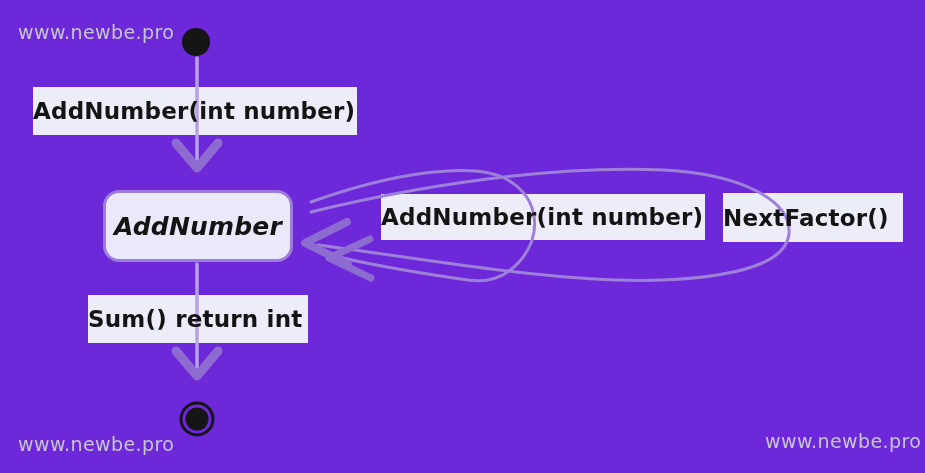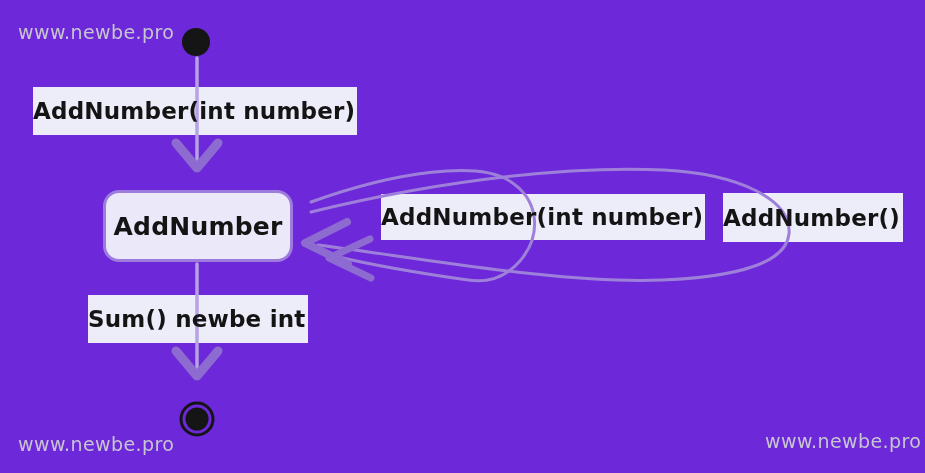--- a/index.html
+++ b/index.html
@@ -39,21 +39,21 @@
   .arrow-left2 { stroke-width: 7; }
 
   .state-node {
     position: absolute;
     left: 103px; top: 190px;
     width: 190px; height: 72px;
     box-sizing: border-box;
     background: var(--node-fill, #eae8f9);
     border: 3px solid var(--node-border, #9d7cdd);
     border-radius: 16px;
-    display: flex; align-items: center; justify-content: center;
+    display: flex; align-items: center; justify-content: center; font-style: italic;
   }
   .state-node > span {
     position: relative; z-index: 5;
     font-size: 25px; font-weight: 700;
     color: var(--text, #141414);
     letter-spacing: 0.2px;
     white-space: nowrap;
   }
   .edge-label {
     position: absolute;
@@ -87,24 +87,24 @@
     <span>www.newbe.pro</span>
   </div>
 
   <div class="edge-label lbl-start">
     <span>AddNumber(int number)</span>
   </div>
   <div class="edge-label lbl-loop1">
     <span>AddNumber(int number)</span>
   </div>
   <div class="edge-label lbl-loop2">
-    <span>AddNumber()</span>
+    <span>NextFactor()</span>
   </div>
   <div class="edge-label lbl-end">
-    <span>Sum() newbe int</span>
+    <span>Sum() return int</span>
   </div>
 
   <div class="state-node">
     <span>AddNumber</span>
   </div>
 
   <svg class="edges" width="925" height="473" viewBox="0 0 925 473">
 
     <circle class="solid" cx="196" cy="42" r="14"></circle>
 

